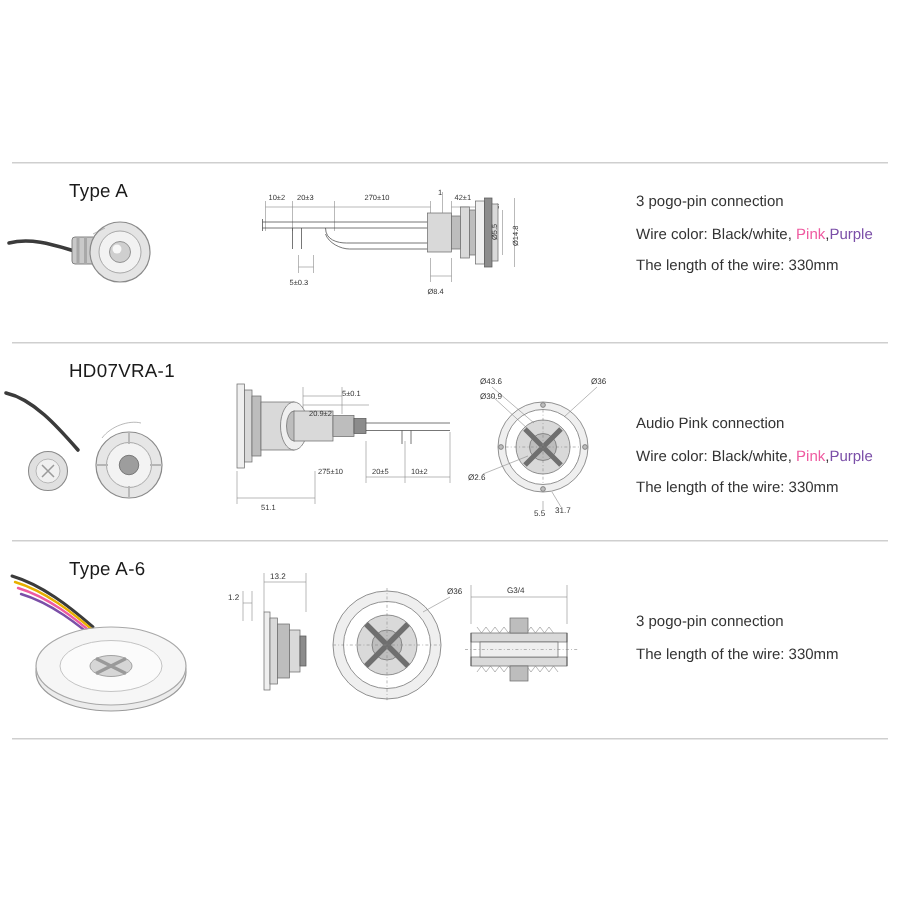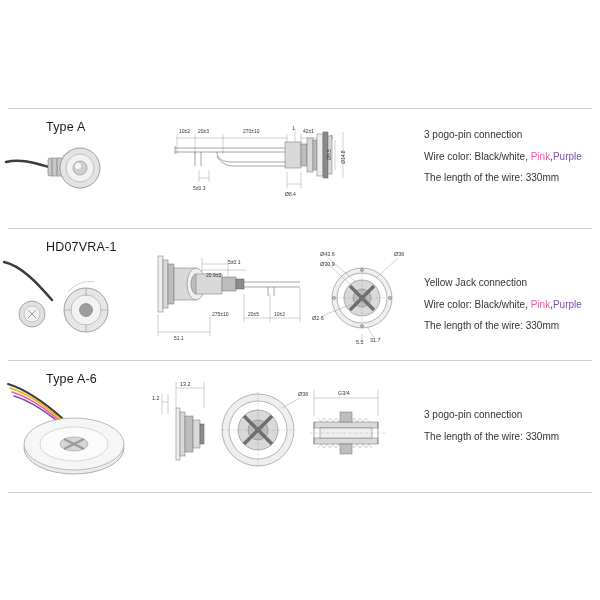--- a/index.html
+++ b/index.html
@@ -269,21 +269,21 @@
         <text class="dim6" x="8" y="14">Ø43.6</text>
         <text class="dim6" x="8" y="24">Ø30.9</text>
         <text class="dim6" x="82" y="14">Ø36</text>
         <text class="dim6" x="0" y="78">Ø2.6</text>
         <text class="dim6" x="44" y="102">5.5</text>
         <text class="dim6" x="58" y="100">31.7</text>
       </svg>
     </div>
 
     <div class="specs" style="top:48px;">
-      <div class="line">Yellow Jack connection</div>
+      <div class="line">Audio Pink connection</div>
       <div class="line">Wire color: Black/white, <span class="c-pink">Pink</span>,<span class="c-purple">Purple</span></div>
       <div class="line">The length of the wire: 330mm</div>
     </div>
   </div>
 
   <div class="row c">
     <div class="row-title">Type A-6</div>
 
     <div class="draw" style="left:6px; top:18px;">
       <svg width="140" height="110" viewBox="0 0 140 110">

